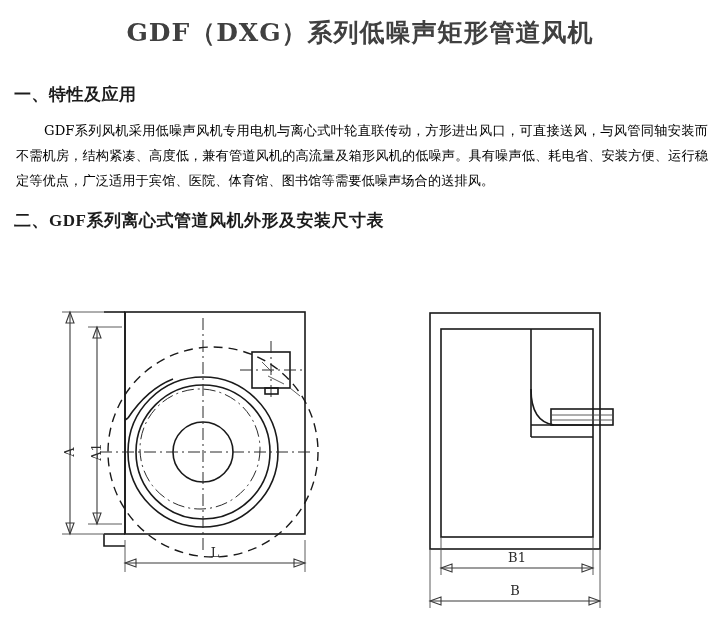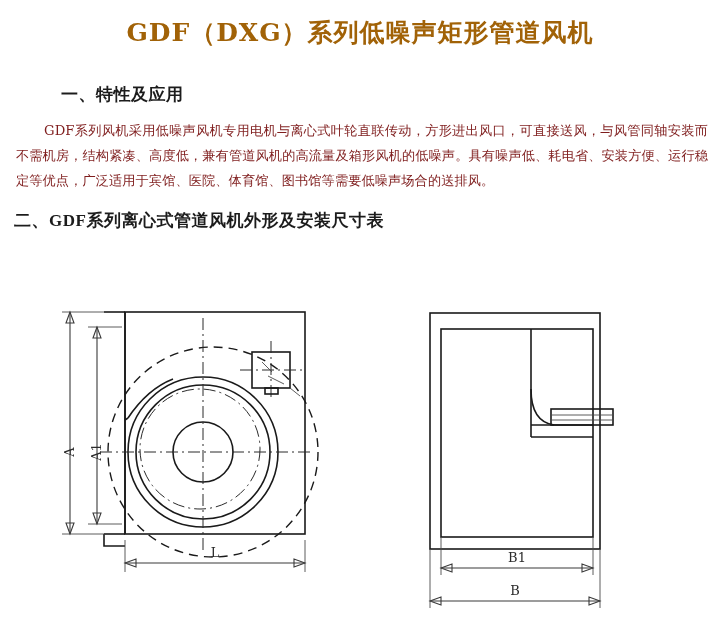--- a/index.html
+++ b/index.html
@@ -21,50 +21,50 @@
   .doc-title {
     position: absolute;
     top: 16px;
     left: 0;
     width: 720px;
     text-align: center;
     font-family: "DejaVu Serif", "Liberation Serif", serif;
     font-size: 25px;
     font-weight: bold;
     letter-spacing: 1px;
-    color: #a16207;
+    color: #404040;
     white-space: nowrap;
   }
 
   
   .section-heading {
     position: absolute;
     left: 14px;
     font-family: "DejaVu Sans", "Liberation Sans", sans-serif;
     font-size: 17px;
     font-weight: bold;
     color: #1c1c1c;
     letter-spacing: 0.5px;
     white-space: nowrap;
   }
-  #heading-1 { top: 83px; margin-left: 47px; }
+  #heading-1 { top: 83px; }
   #heading-2 { top: 209px; font-family: Liberation Serif, serif; }
 
   
   .body-paragraph {
     position: absolute;
     top: 118px;
     left: 16px;
     width: 692px;
     font-family: "DejaVu Serif", "Liberation Serif", serif;
     font-size: 13.2px;
     line-height: 25px;
     text-align: justify;
     text-indent: 28px;
-    color: #7f1d1d;
+    color: #000000;
     letter-spacing: 0.1px;
   }
 
   
   .drawings {
     position: absolute;
     top: 0;
     left: 0;
     width: 720px;
     height: 620px;

